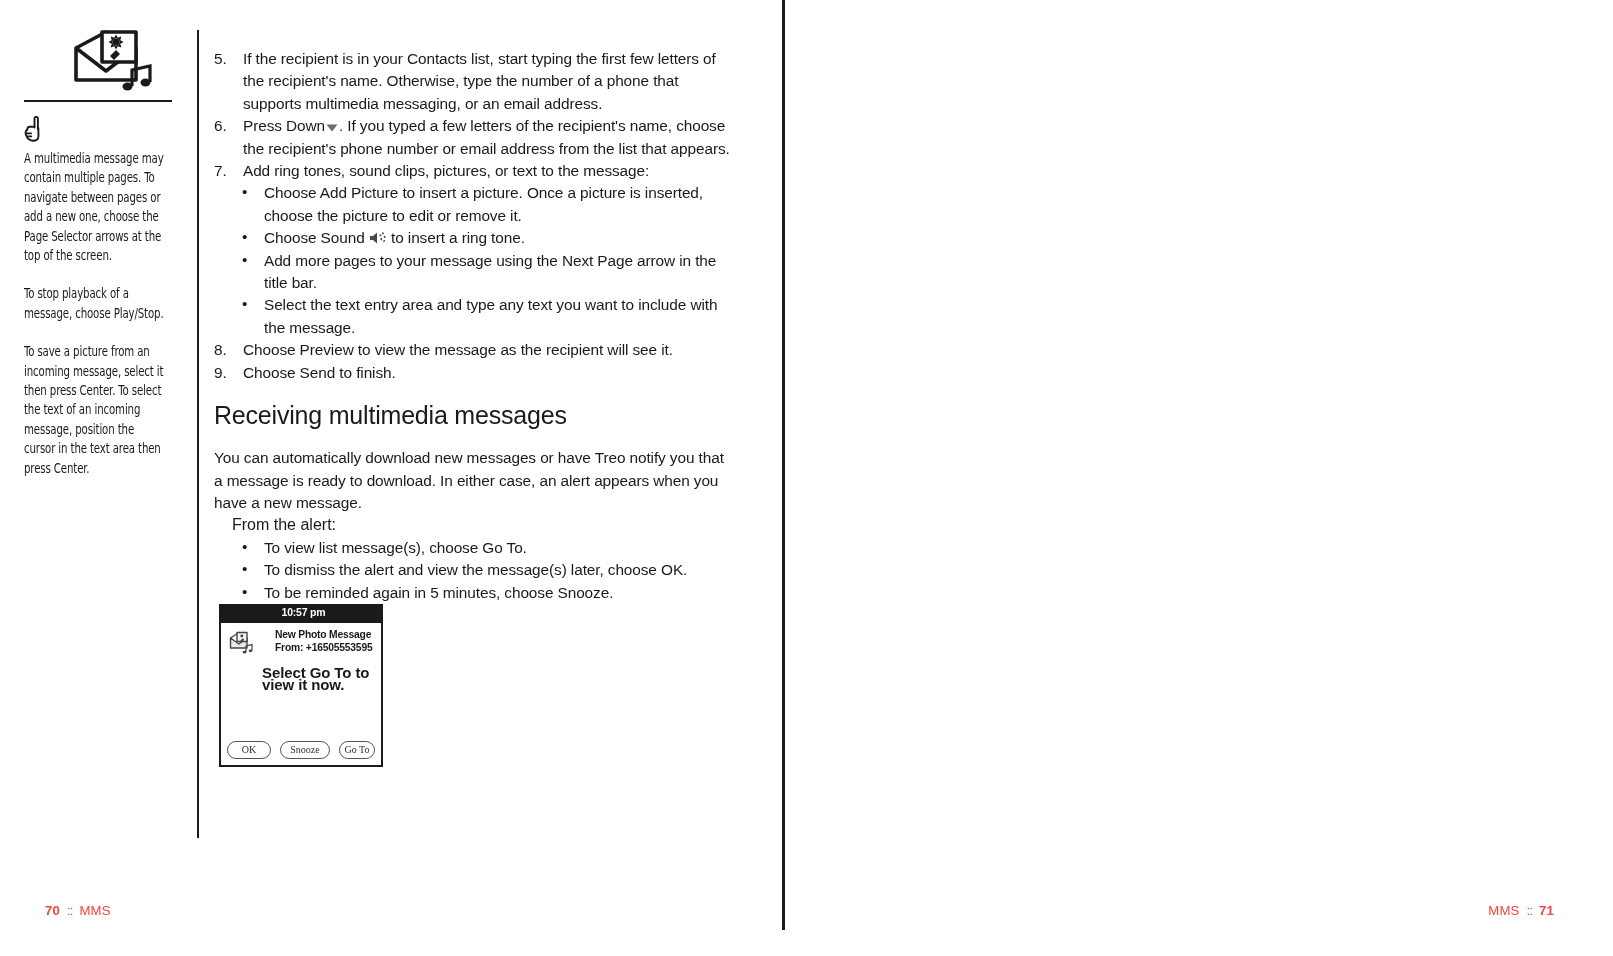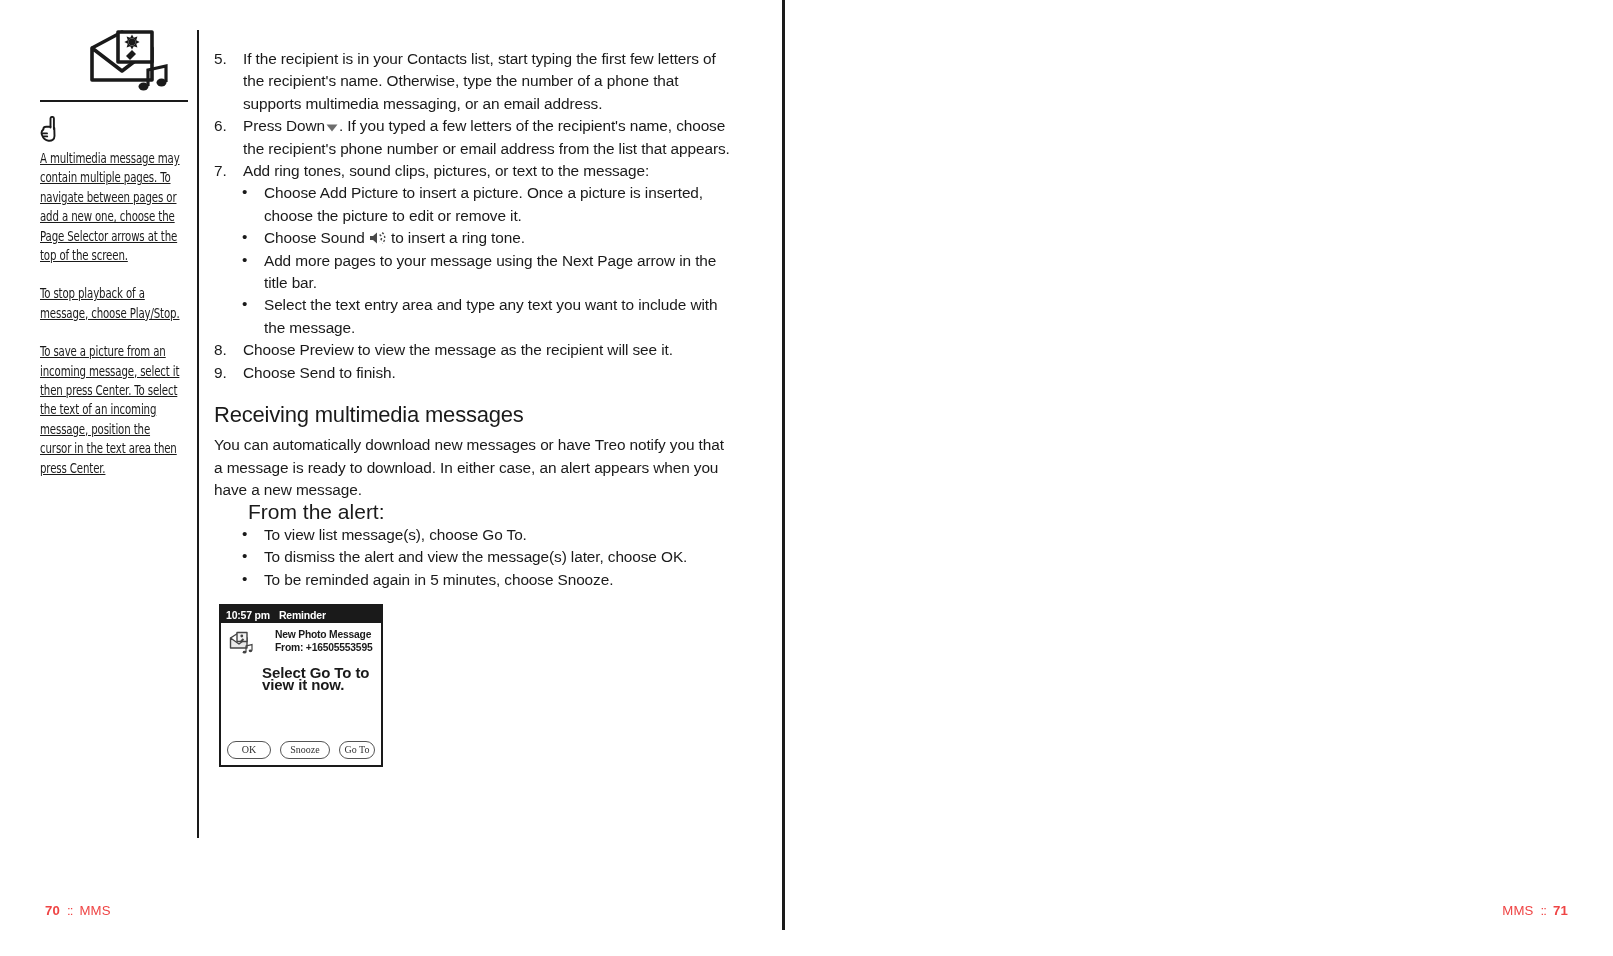--- a/index.html
+++ b/index.html
@@ -17,21 +17,21 @@
     position: absolute; left: 782px; top: 0;
     width: 3px; height: 930px; background: #1a1a1a;
   }
 
   .page { position: absolute; top: 0; height: 956px; }
   .page-left  { left: 0px;   width: 782px; }
   .page-right { left: 785px; width: 828px; }
 
   
   .sidebar { position: absolute; top: 0; width: 150px; }
-  .sidebar-left  { left: 40px; text-decoration: underline; }
+  .sidebar-left  { left: 24px; }
 
   .chapter-icon { width: 120px; height: 92px; padding-top: 30px; }
   .chapter-icon svg { display:block; }
   .sb-left-icon { margin-left: 48px; }
 
   .sb-rule {
     width: 148px; height: 2px; background: #1a1a1a;
     margin-top: 8px;
   }
   .tip-hand { margin-top: 14px; height: 26px; }
@@ -54,24 +54,24 @@
 
   
   .vrule { position: absolute; width: 2px; background: #1a1a1a; }
   .vrule-left  { left: 197px;  top: 30px; height: 808px; }
 
   
   .body-col { position: absolute; top: 48px; }
   .body-left  { left: 214px; width: 520px; }
 
   h2.section {
-    font-size: 22px;
+    font-size: 25px;
     font-weight: 400;
     line-height: 26px;
-    margin: 18px 0 6px 0;
+    margin: 18px 0 19px 0;
     letter-spacing: -0.2px;
   }
 
   p.para {
     font-size: 15.4px;
     line-height: 22.4px;
     margin: 0 0 0 0;
     letter-spacing: -0.1px;
   }
 
@@ -93,40 +93,40 @@
     position: relative;
     padding-left: 28px;
     margin-left: 22px;
     font-size: 15.4px;
     line-height: 22.4px;
     letter-spacing: -0.1px;
   }
   ul.bullets > li > .dot {
     position: absolute; left: 6px; top: -1px;
   }
-  .subhead-indent { margin-left: 34px; font-size: 21px; line-height: 22.4px; }
+  .subhead-indent { margin-left: 18px; font-size: 16px; line-height: 22.4px; }
 
   
   .gl { display: inline-block; vertical-align: -2px; }
   .gl-down { width: 14px; height: 11px; }
   .gl-sound { width: 18px; height: 14px; vertical-align: -2px; }
 
   
   .shot-reminder {
     position: absolute; left: 219px; top: 604px;
     width: 164px; height: 163px;
     border: 2px solid #1a1a1a;
     background: #fff;
     overflow: hidden;
   }
   .rem-title {
     height: 17px; background: #1a1a1a; color: #fff;
     font-size: 10.5px; font-weight: 700;
-    display: flex; align-items: center; gap: 9px;
-    padding-left: 5px; letter-spacing: -0.2px;
+    display: flex; align-items: center; gap: 27px;
+    padding-left: 5px; letter-spacing: -0.2px; flex-direction: column;
   }
   .rem-body { position: relative; padding: 6px 8px 0 8px; }
   .rem-head-row { display: flex; gap: 20px; align-items: flex-start; }
   .rem-icon { width: 26px; height: 26px; flex: 0 0 26px; margin-top: 1px; }
   .rem-head-text { font-size: 10.3px; line-height: 12.5px; font-weight: 700; letter-spacing: -0.2px; }
   .rem-sub { font-size: 15px; line-height: 12px; margin: 11px 0 0 33px; letter-spacing: -0.1px; font-weight: bold; }
   .rem-btns {
     position: absolute; left: 0; bottom: 6px; width: 100%;
     display: flex; justify-content: space-between; padding: 0 6px; font-family: Liberation Serif, serif;
   }
@@ -138,21 +138,21 @@
   .rem-btn.w1 { width: 44px; }
   .rem-btn.w2 { width: 50px; }
   .rem-btn.w3 { width: 36px; }
 
   
   .footer {
     position: absolute; bottom: 38px;
     font-size: 13.2px; letter-spacing: 0.2px; color: #ef4444;
   }
   .footer-left { left: 45px; }
-  .footer-right { right: 45px; }
+  .footer-right { right: 59px; }
   .footer .pg { font-weight: 700; }
   .footer .sep { margin: 0 7px; letter-spacing: -1px; }
   .footer .app { font-weight: 400; }
 </style>
 </head>
 <body>
 
 <div class="spread">
 
   <div class="gutter"></div>

